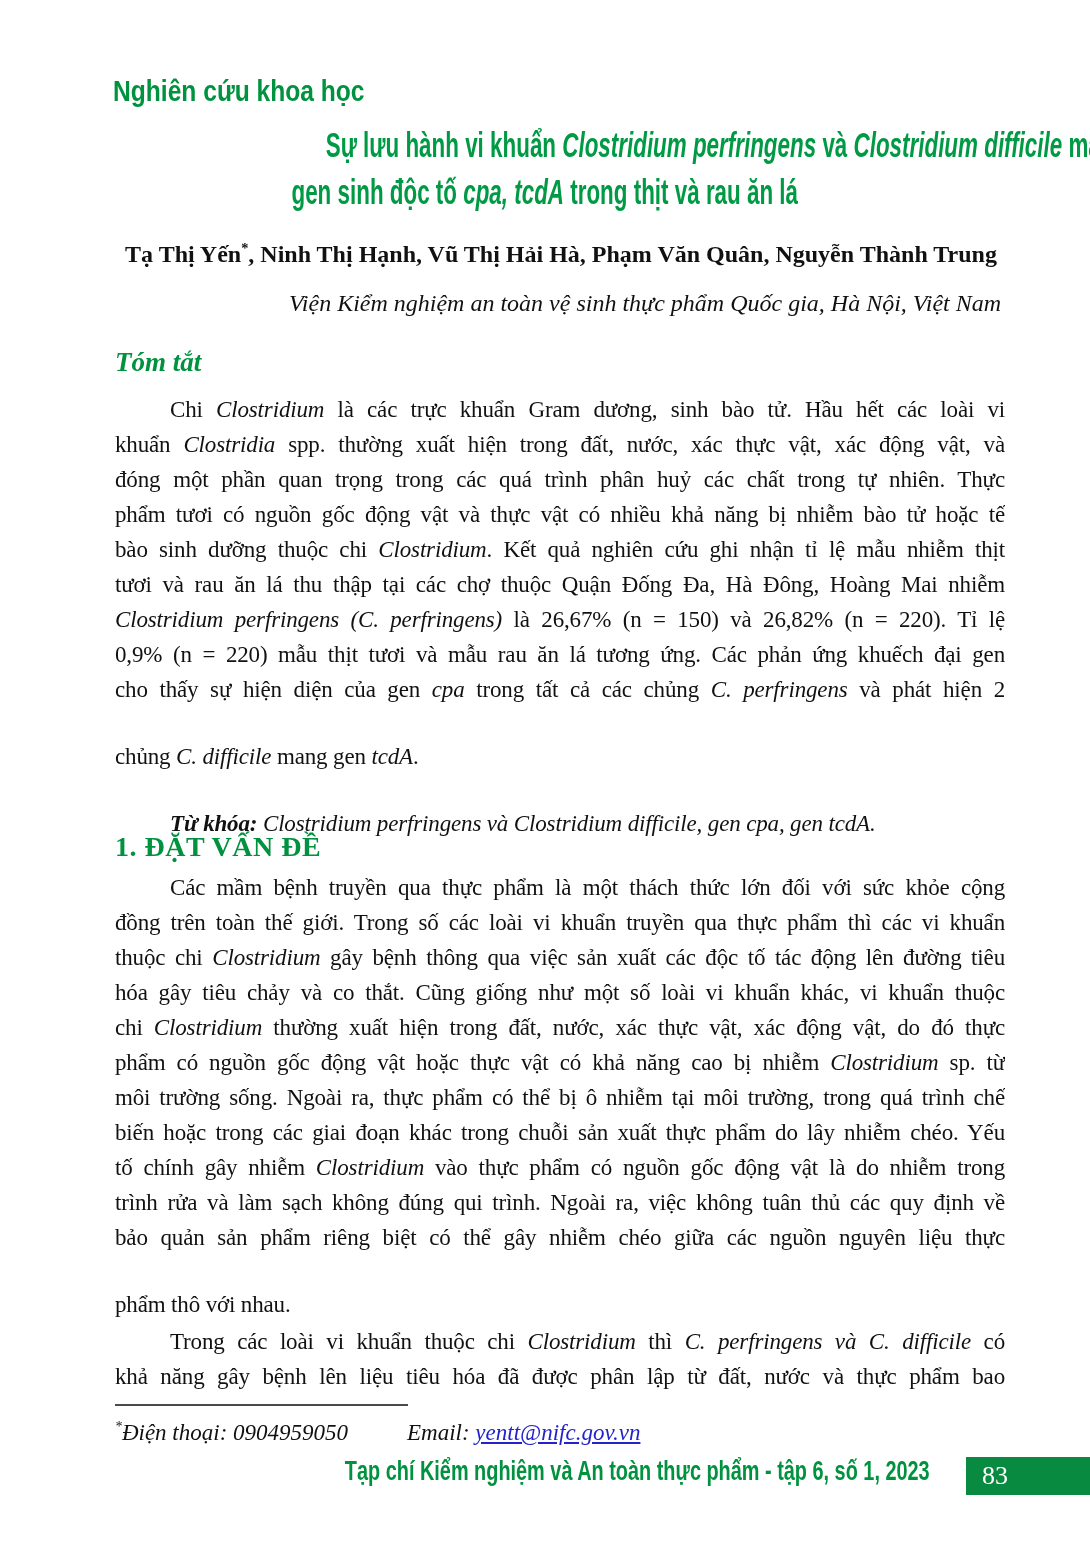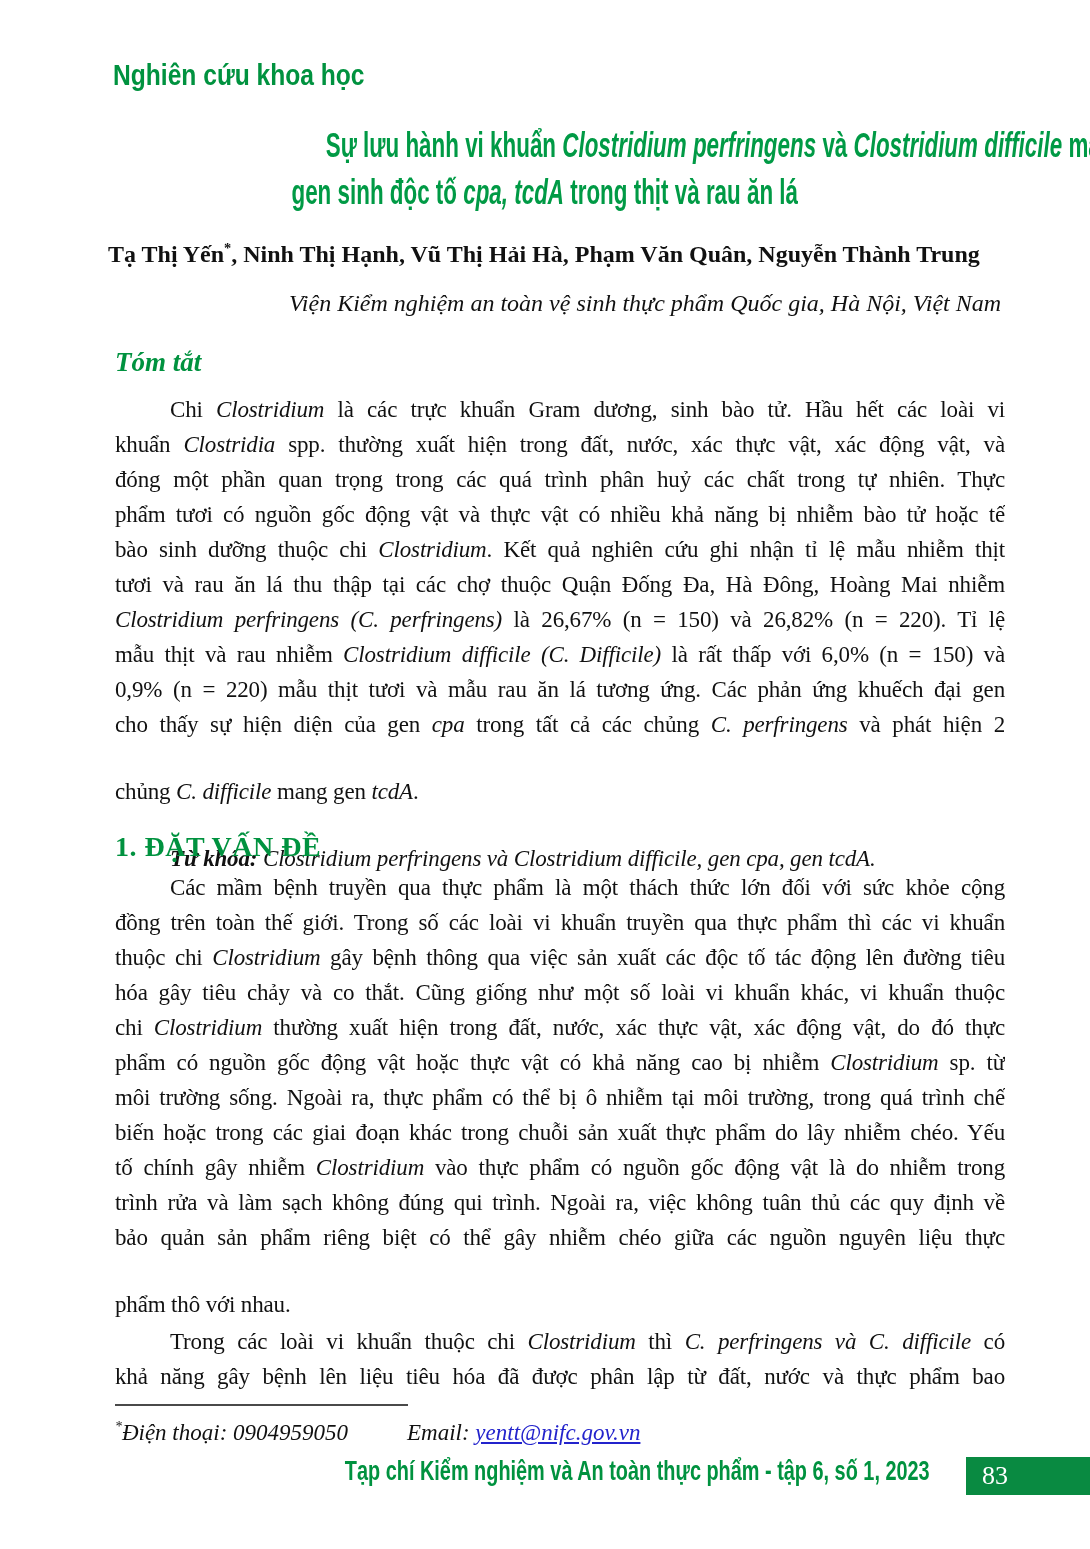--- a/index.html
+++ b/index.html
@@ -1,34 +1,34 @@
 <!DOCTYPE html>
 <html lang="vi" style="--green: #00923f; --title_green: #009a45; --box_green: #098a41; --link_blue: #2323cc;"><head>
 <meta charset="utf-8">
 <style>
   html,body{margin:0;padding:0;background:#ffffff;}
   .page{
     position:relative;width:1090px;height:1549px;background:#ffffff;
     font-family:"Liberation Serif",serif;color:#111;overflow:hidden;
   }
   
-  .header-label{position:absolute;left:113px;top:56px;line-height:38px;}
+  .header-label{position:absolute;left:113px;top:72px;line-height:38px;}
   .header-label .cond{
     display:inline-block;font-family:"Liberation Sans",sans-serif;font-weight:bold;
     font-size:30px;color:var(--green,#00923f);transform:scaleX(0.82);transform-origin:left center;white-space:nowrap;
   }
   
   .title{position:absolute;left:100px;top:122px;width:890px;margin:0;text-align:center;font-weight:normal;}
   .tline{line-height:46px;white-space:nowrap;}
   .tline .cond2{
     display:inline-block;font-family:"Liberation Sans",sans-serif;font-weight:bold;
     font-size:35px;color:var(--title_green,#009a45);transform:scaleX(0.64);transform-origin:center center;white-space:nowrap;
   }
   .authors{
-    position:absolute;left:108px;top:236px;width:890px;
+    position:absolute;left:116px;top:236px;width:890px;text-align:center;
     font-weight:bold;font-size:24px;line-height:36px;white-space:nowrap;
   }
   sup{font-size:60%;vertical-align:super;line-height:0;}
   .affiliation{
     position:absolute;left:115px;top:286px;width:890px;padding-left:170px;box-sizing:border-box;
     font-style:italic;font-size:24px;line-height:34px;text-align:center;white-space:nowrap;
   }
   .tomtat{
     position:absolute;left:115px;top:344px;
     font-weight:bold;font-style:italic;font-size:27px;line-height:36px;color:var(--green,#00923f);
@@ -94,21 +94,20 @@
   <div class="tomtat">Tóm tắt</div>
 
   <div class="block abstract">
     <div class="jl first">Chi <i>Clostridium</i> là các trực khuẩn Gram dương, sinh bào tử. Hầu hết các loài vi</div>
     <div class="jl">khuẩn <i>Clostridia</i> spp. thường xuất hiện trong đất, nước, xác thực vật, xác động vật, và</div>
     <div class="jl">đóng một phần quan trọng trong các quá trình phân huỷ các chất trong tự nhiên. Thực</div>
     <div class="jl">phẩm tươi có nguồn gốc động vật và thực vật có nhiều khả năng bị nhiễm bào tử hoặc tế</div>
     <div class="jl">bào sinh dưỡng thuộc chi <i>Clostridium</i>. Kết quả nghiên cứu ghi nhận tỉ lệ mẫu nhiễm thịt</div>
     <div class="jl">tươi và rau ăn lá thu thập tại các chợ thuộc Quận Đống Đa, Hà Đông, Hoàng Mai nhiễm</div>
     <div class="jl"><i>Clostridium perfringens (C. perfringens)</i> là 26,67% (n = 150) và 26,82% (n = 220). Tỉ lệ</div>
-    <div class="jl">mẫu thịt và rau nhiễm <i>Clostridium difficile (C. Difficile)</i> là rất thấp với 6,0% (n = 150) và</div>
     <div class="jl">0,9% (n = 220) mẫu thịt tươi và mẫu rau ăn lá tương ứng. Các phản ứng khuếch đại gen</div>
     <div class="jl">cho thấy sự hiện diện của gen <i>cpa</i> trong tất cả các chủng <i>C. perfringens</i> và phát hiện 2</div>
     <div class="jl last">chủng <i>C. difficile</i> mang gen <i>tcdA</i>.</div>
     <div class="jl last first kw"><span class="kwl">Từ khóa:</span><span class="kwt"> Clostridium perfringens và Clostridium difficile, gen cpa, gen tcdA.</span></div>
   </div>
 
   <div class="sec">1. ĐẶT VẤN ĐỀ</div>
 
   <div class="block p1">
     <div class="jl first">Các mầm bệnh truyền qua thực phẩm là một thách thức lớn đối với sức khỏe cộng</div>

